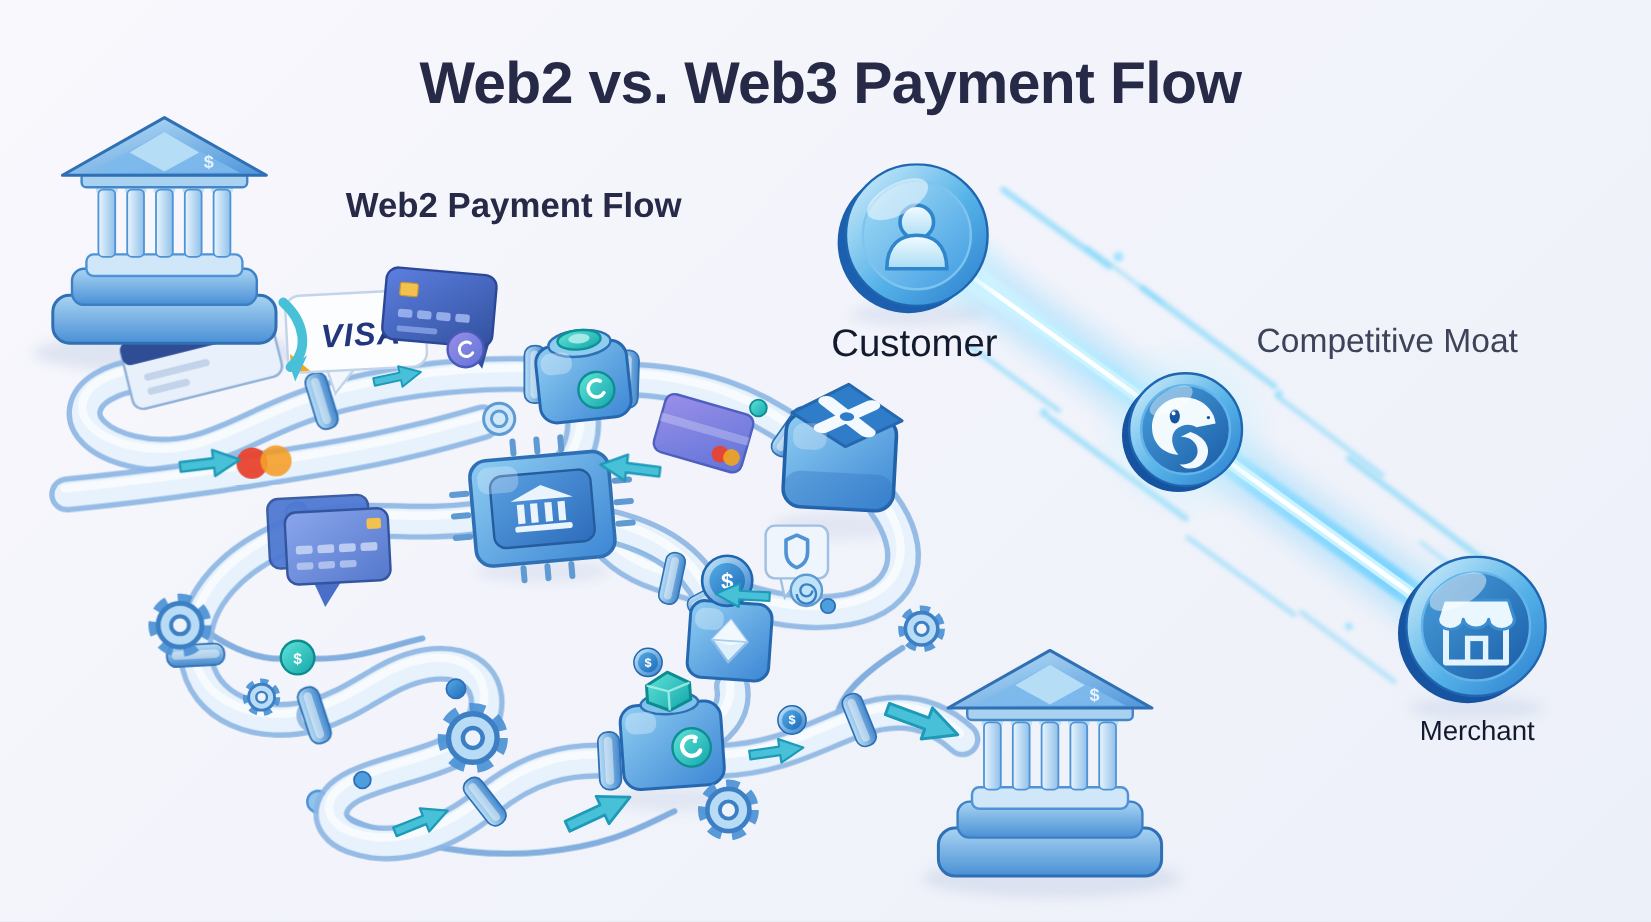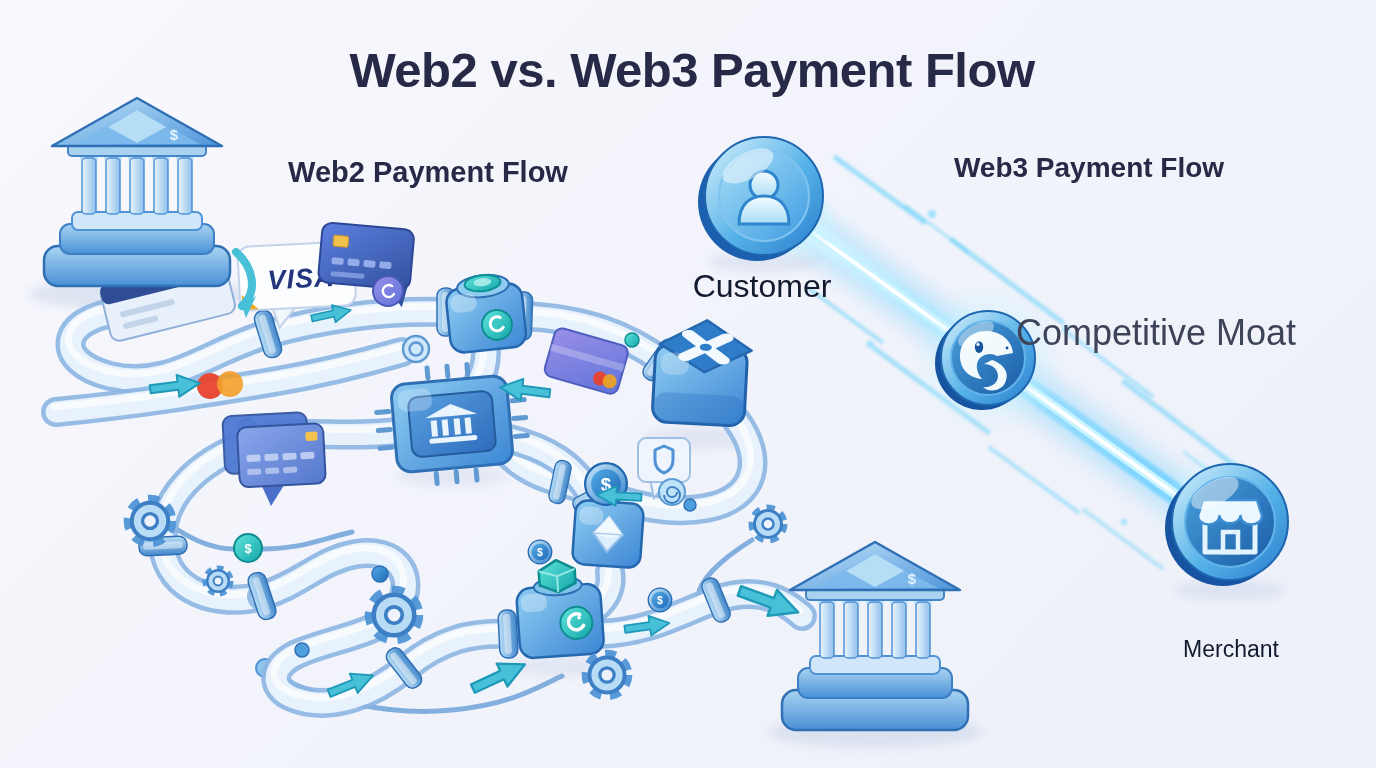--- a/index.html
+++ b/index.html
@@ -5,22 +5,22 @@
   html,body{margin:0;padding:0;background:#e8ebf4;}
   .canvas{position:relative;width:1376px;height:768px;overflow:hidden;
     background:linear-gradient(135deg,#f8f8fd 0%,#f3f4fb 45%,#ecf0f8 100%);
     font-family:"Liberation Sans",sans-serif;}
   .canvas svg{position:absolute;left:0;top:0;}
   .lbl{position:absolute;transform:translateX(-50%);white-space:nowrap;z-index:5;}
   .title{left:692px;top:42px;font-size:49px;font-weight:800;letter-spacing:-.5px;color:#262a47;}
   .h2{left:403px;top:156px;font-size:29px;font-weight:800;color:#262a47;margin-left:25px;}
   .h3{left:1089px;top:150px;font-size:28px;font-weight:800;color:#262a47;text-align:center;line-height:1.25;white-space:normal;width:340px;}
   .customer{left:762px;top:268px;font-size:32px;font-weight:500;color:#121a2e;}
-  .moat{left:1156px;top:268px;font-size:36px;font-weight:400;color:#3d4459;margin-top:44px;}
-  .merchant{left:1231px;top:596px;font-size:23px;font-weight:500;color:#121a2e;margin-top:40px;}
+  .moat{left:1156px;top:268px;font-size:28px;font-weight:400;color:#3d4459;}
+  .merchant{left:1231px;top:596px;font-size:23px;font-weight:500;color:#121a2e;}
   .po{fill:none;stroke:#8cb6e3;stroke-width:30;stroke-linecap:round;opacity:.9}
   .pi{fill:none;stroke:#e7f2fc;stroke-width:21;stroke-linecap:round}
   .ph{fill:none;stroke:#ffffff;stroke-width:7;stroke-linecap:round;opacity:.7}
   .wire{fill:none;stroke:#7cabdc;stroke-width:5;stroke-linecap:round;opacity:.95}
   .streak{stroke:#58cefa;stroke-linecap:round;fill:none}
   svg text{font-family:"Liberation Sans",sans-serif;}
 </style>
 </head>
 <body>
 
@@ -478,19 +478,18 @@
       <path d="M -32 -8 L -27 -24 L 27 -24 L 32 -8 A 10.7 8.5 0 0 1 10.6 -8 A 10.7 8.5 0 0 1 -10.6 -8 A 10.7 8.5 0 0 1 -32 -8 Z" fill="#eaf7ff" stroke="#3c8ed2" stroke-width="2.5" stroke-linejoin="round"></path>
     </g>
     <ellipse cx="-15" cy="-29" rx="26" ry="12" fill="#ffffff" opacity=".45" transform="rotate(-28 -15 -29)"></ellipse>
   </g>
 </g>
 </svg>
 
 <div class="lbl title">Web2 vs. Web3 Payment Flow</div>
 <div class="lbl h2">Web2 Payment Flow</div>
 <div class="lbl h3">
-  <div>Web3 Payment Flow</div>
 </div>
 <div class="lbl customer">Customer</div>
 <div class="lbl moat">Competitive Moat</div>
 <div class="lbl merchant">Merchant</div>
 
 </div>
 
 </body></html>

